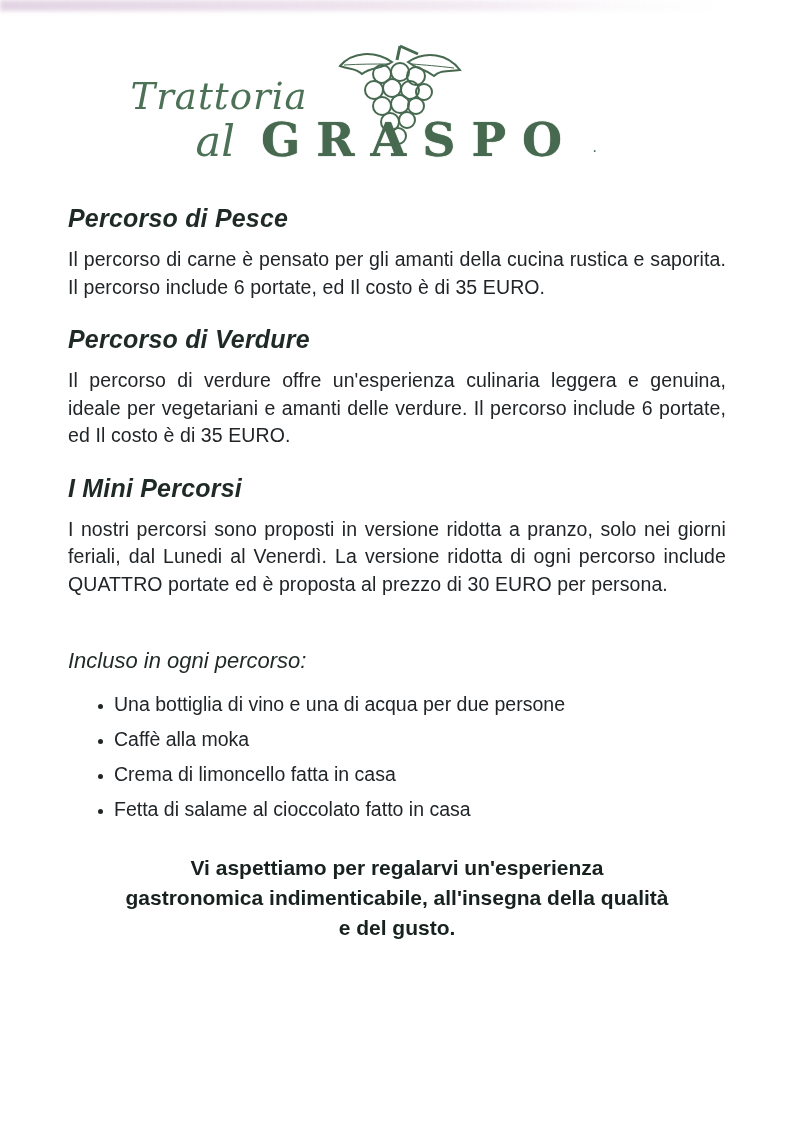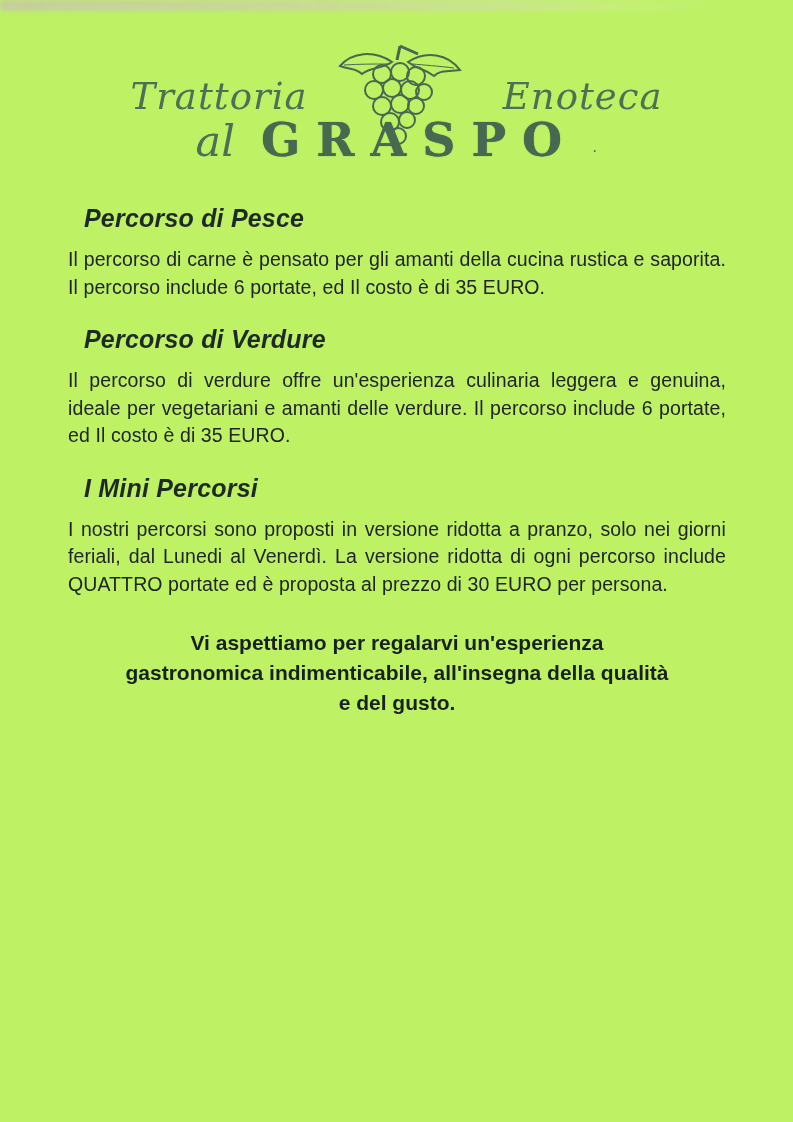--- a/index.html
+++ b/index.html
@@ -5,21 +5,21 @@
   html, body { margin: 0; padding: 0; }
   body {
     font-family: "Liberation Sans", sans-serif;
     background: #e9e9e9;
   }
   .page {
     position: relative;
     width: 793px;
     height: 1122px;
     margin: 0 auto;
-    background: #bef264;
+    background: #ffffff;
     overflow: hidden;
     color: #212528;
   }
   
   .scan-artifact {
     position: absolute;
     top: 0; left: 0;
     width: 100%;
     height: 11px;
     background: linear-gradient(to right,
@@ -95,21 +95,21 @@
   
   .content {
     margin: 36px 67px 0 68px;
   }
   .section-heading {
     font-style: italic;
     font-weight: bold;
     font-size: 25px;
     color: #1f2a27;
     letter-spacing: 0.2px;
-    margin: 24px 0 0 16px;
+    margin: 24px 0 0 0;
   }
   .section-heading.first { margin-top: 0; }
   .section-body {
     font-size: 19.5px;
     line-height: 27.5px;
     text-align: justify;
     color: #212528;
     margin: 13px 0 0 0;
     letter-spacing: 0.1px;
   }
@@ -170,21 +170,20 @@
 </head>
 <body>
 
 <div class="page">
 
   <div class="scan-artifact"></div>
 
   <div class="logo">
     <div class="logo-row1">
       <span class="logo-script">Trattoria</span>
-      <span class="logo-script">Enoteca</span>
     </div>
     <svg class="logo-grapes" viewBox="0 0 150 104" fill="none" stroke="#47694f" stroke-width="2">
 
       <path d="M78 2 L75 16 M78 2 L96 10" stroke-width="3"></path>
 
       <path d="M70 18 C52 6, 30 8, 18 22 C30 26, 34 24, 40 30 C50 22, 58 26, 70 18 Z" stroke-width="2"></path>
       <path d="M22 21 C38 20, 52 20, 66 20" stroke-width="1"></path>
 
       <path d="M86 18 C104 6, 126 10, 138 26 C124 28, 118 26, 112 32 C102 24, 96 26, 86 18 Z" stroke-width="2"></path>
       <path d="M132 24 C116 22, 102 21, 90 20" stroke-width="1"></path>
@@ -215,19 +214,28 @@
     <h2 class="section-heading first">Percorso di Pesce</h2>
 
     <p class="section-body">Il percorso di carne è pensato per gli amanti della cucina rustica e saporita. Il percorso include 6 portate, ed Il costo è di 35 EURO.</p>
 
     <h2 class="section-heading">Percorso di Verdure</h2>
     <p class="section-body">Il percorso di verdure offre un'esperienza culinaria leggera e genuina, ideale per vegetariani e amanti delle verdure. Il percorso include 6 portate, ed Il costo è di 35 EURO.</p>
 
     <h2 class="section-heading">I Mini Percorsi</h2>
     <p class="section-body">I nostri percorsi sono proposti in versione ridotta a pranzo, solo nei giorni feriali, dal Lunedi al Venerdì.  La versione ridotta di ogni percorso include QUATTRO portate ed è proposta al prezzo di 30 EURO per persona.</p>
 
+    <div class="included">
+      <h3 class="included-heading">Incluso in ogni percorso:</h3>
+      <ul class="included-list">
+        <li>Una bottiglia di vino e una di acqua per due persone</li>
+        <li>Caffè alla moka</li>
+        <li>Crema di limoncello fatta in casa</li>
+        <li>Fetta di salame al cioccolato fatto in casa</li>
+      </ul>
+    </div>
 
     <p class="closing-message">Vi aspettiamo per regalarvi un'esperienza gastronomica indimenticabile, all'insegna della qualità e del gusto.</p>
 
   </div>
 
 
 </div>
 
 </body></html>

